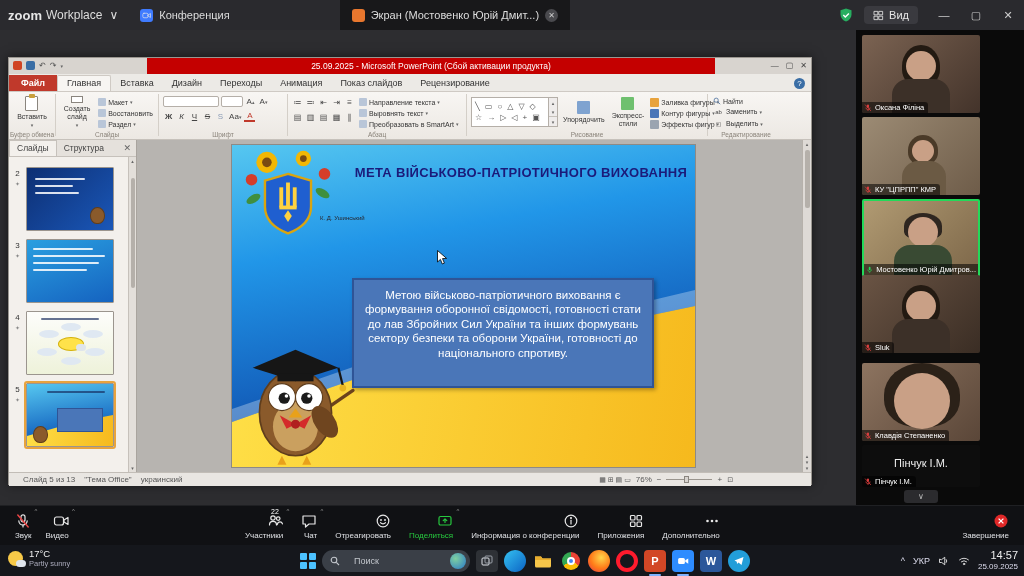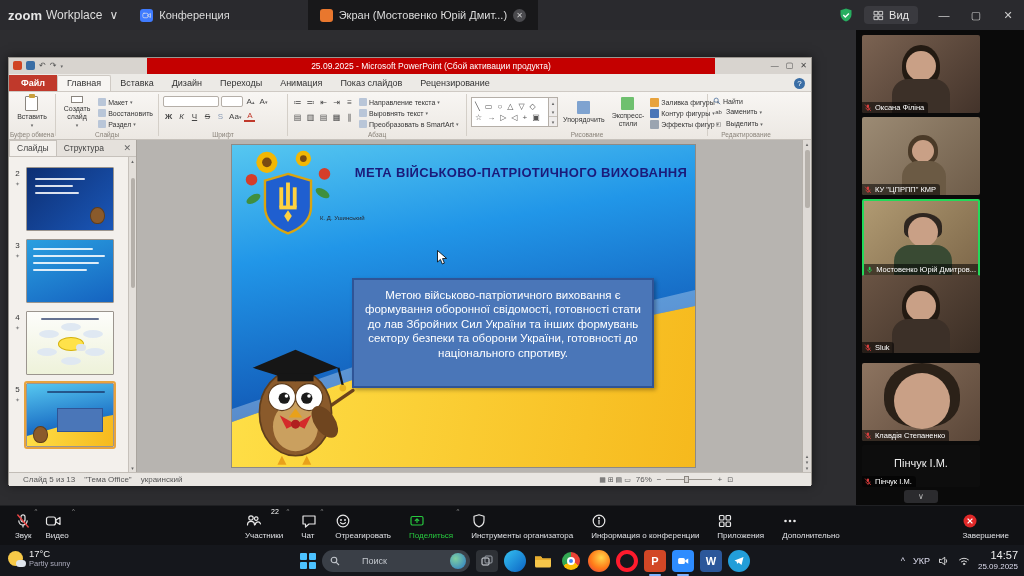--- a/index.html
+++ b/index.html
@@ -120,38 +120,38 @@
 .v3 .bod{background:#394a33}
 .v5 .hair{left:22px;top:0;width:76px;height:64px;background:#2b2118}
 .v5 .head{left:32px;top:10px;width:56px;height:56px}
 .nlabel{position:absolute;left:0;bottom:0;max-width:116px;background:rgba(0,0,0,.55);color:#fff;font-size:7.5px;padding:1px 4px 1px 2px;display:flex;gap:3px;align-items:center;border-radius:0 3px 0 0;white-space:nowrap;overflow:hidden}
 .bigname{position:absolute;left:0;right:0;top:12px;text-align:center;font-size:11px;color:#eee}
 .collapse{position:absolute;left:48px;top:460px;width:34px;height:13px;background:#2b2b2e;border-radius:3px;color:#bbb;font-size:8px;display:flex;align-items:center;justify-content:center}
 
 
 #zbar{position:absolute;left:0;top:505px;width:1024px;height:40px;background:#101114;border-top:1px solid #1f2023}
 .tgrp{position:absolute;top:0;height:40px;display:flex;align-items:center}
-.tbtn{position:relative;display:flex;flex-direction:column;align-items:flex-start;justify-content:center;gap:2px;height:40px;padding:0 7px;color:#dfe1e5;font-size:8px;white-space:nowrap}
+.tbtn{position:relative;display:flex;flex-direction:column;align-items:flex-end;justify-content:center;gap:2px;height:40px;padding:0 7px;color:#dfe1e5;font-size:8px;white-space:nowrap}
 .tbtn .chev{position:absolute;top:2px;right:1px;font-size:6px;color:#9a9a9a}
 .badge{position:absolute;top:2px;left:calc(50% + 7px);font-size:7px;color:#fff}
 svg.ic *{stroke:#e8e8e8;fill:none;stroke-width:1.2;stroke-linecap:round;stroke-linejoin:round}
 svg.ic.green *{stroke:#27c93f}
 
 
 #tbar{position:absolute;left:0;top:545px;width:1024px;height:31px;background:#15171c}
 .weather{position:absolute;left:8px;top:4px;display:flex;align-items:center;gap:6px}
 .sun{width:15px;height:15px;border-radius:50%;background:#f7c948;position:relative}
 .sun:after{content:"";position:absolute;right:-3px;bottom:-1px;width:10px;height:7px;border-radius:6px;background:#dfe5ec}
 .wtxt{display:flex;flex-direction:column;line-height:1.15}
 .wtxt b{font-size:9.5px;color:#eee;font-weight:normal}
 .wtxt span{font-size:7.5px;color:#aab}
 .apps{position:absolute;left:300px;top:0;height:31px;display:flex;align-items:center;gap:6px}
 .winlogo{width:16px;height:16px;display:grid;grid-template-columns:7px 7px;grid-template-rows:7px 7px;gap:2px}
 .winlogo i{background:#4cc2ff;border-radius:1px}
-.search{width:148px;height:22px;background:#3a3f47;border-radius:12px;display:flex;align-items:center;gap:22px;padding:0 4px 0 8px}
+.search{width:148px;height:22px;background:#3a3f47;border-radius:12px;display:flex;align-items:center;gap:14px;padding:0 4px 0 8px}
 .search input{flex:1;min-width:0;background:transparent;border:none;outline:none;color:#ddd;font-size:9px;font-family:"Liberation Sans",sans-serif}
 .search input::placeholder{color:#c3c7cd}
 .sball{width:16px;height:16px;border-radius:50%;background:radial-gradient(circle at 35% 35%,#7fd0a0,#2a79c9);flex:none}
 .tico{width:22px;height:22px;border-radius:4px;display:flex;align-items:center;justify-content:center;font-size:11px;font-weight:bold;color:#fff;position:relative;flex:none}
 .runbar{position:absolute;left:5px;bottom:-4px;width:12px;height:2px;border-radius:1px;background:#7fb2ff}
 .tray{position:absolute;right:6px;top:0;height:31px;display:flex;align-items:center;gap:8px}
 .tray .sm{font-size:9px;color:#dde}
 .clock{display:flex;flex-direction:column;align-items:flex-end;line-height:1.2}
 .clock b{font-size:11px;color:#eee;font-weight:normal}
 .clock span{font-size:8px;color:#dde}
@@ -167,21 +167,21 @@
   </div>
   <div class="ztab">
     <span class="tabico meet-ico">
       <svg width="9" height="9" viewBox="0 0 16 16" class="ic">
           <rect x="1.5" y="4" width="9" height="8" rx="2"></rect>
           <path d="M11 7l4-2.5v7L11 9z"></path>
         </svg>
     </span>
     <span>Конференция</span>
   </div>
-  <div class="ztab sel" style="margin-left:66px">
+  <div class="ztab sel" style="margin-left:98px">
     <span class="tabico scr-ico"></span>
     <span>Экран (Мостовенко Юрій Дмит...)</span>
     <span class="tclose">✕</span>
   </div>
   <div class="tright">
     <svg width="16" height="16" viewBox="0 0 16 16">
         <path d="M8 1.5l5.5 1.7v4.2c0 3.2-2.2 5.9-5.5 7.1-3.3-1.2-5.5-3.9-5.5-7.1V3.2z" fill="#27ae60"></path>
         <path d="M5.3 8l2 2 3.6-3.6" stroke="#fff" stroke-width="1.4" fill="none"></path>
       </svg>
     <div class="viewbtn">
@@ -696,26 +696,20 @@
     <div class="tbtn">
       <span class="chev">^</span>
       <svg class="ic green" width="16" height="16" viewBox="0 0 16 16">
           <rect x="2" y="3.5" width="12" height="8.5" rx="1.5"></rect>
           <path d="M8 9.5V5.8M8 5.8L6.2 7.6M8 5.8l1.8 1.8"></path>
         </svg>
       <span style="color:#27c93f">Поделиться</span>
     </div>
     <div class="tbtn">
       <svg class="ic" width="16" height="16" viewBox="0 0 16 16">
-          <path d="M8 1.8l5 1.5v4c0 3-2 5.6-5 6.6-3-1-5-3.6-5-6.6v-4z"></path>
-        </svg>
-      <span>Инструменты организатора</span>
-    </div>
-    <div class="tbtn">
-      <svg class="ic" width="16" height="16" viewBox="0 0 16 16">
           <circle cx="8" cy="8" r="5.8"></circle>
           <line x1="8" y1="7.2" x2="8" y2="11"></line>
           <circle cx="8" cy="5" r="0.5"></circle>
         </svg>
       <span>Информация о конференции</span>
     </div>
     <div class="tbtn">
       <svg class="ic" width="16" height="16" viewBox="0 0 16 16">
           <rect x="2.5" y="2.5" width="4.5" height="4.5" rx="1"></rect>
           <rect x="9" y="2.5" width="4.5" height="4.5" rx="1"></rect>

